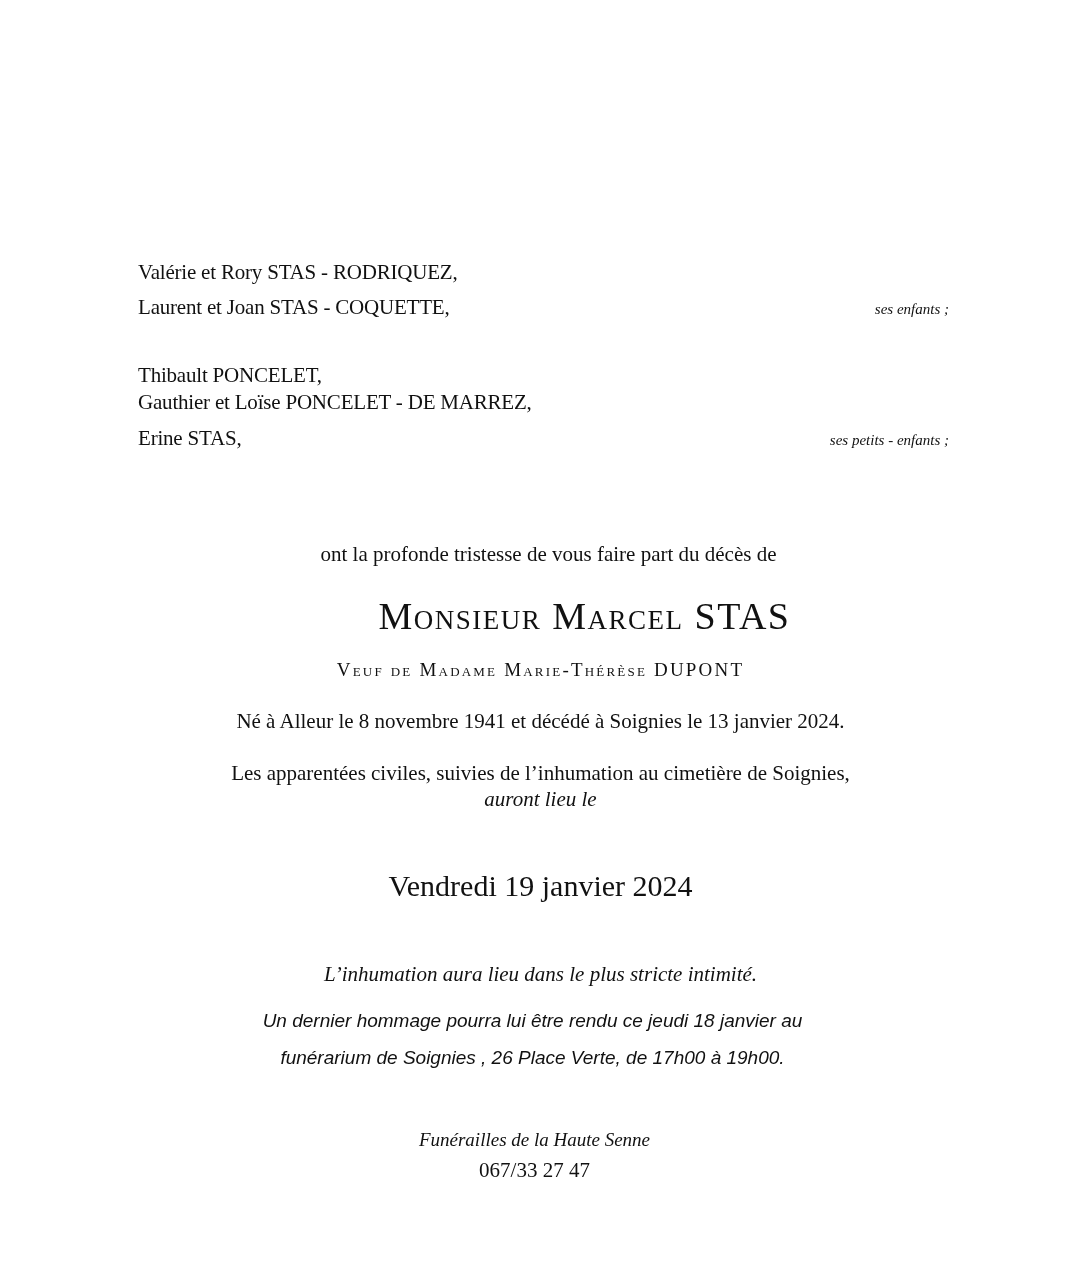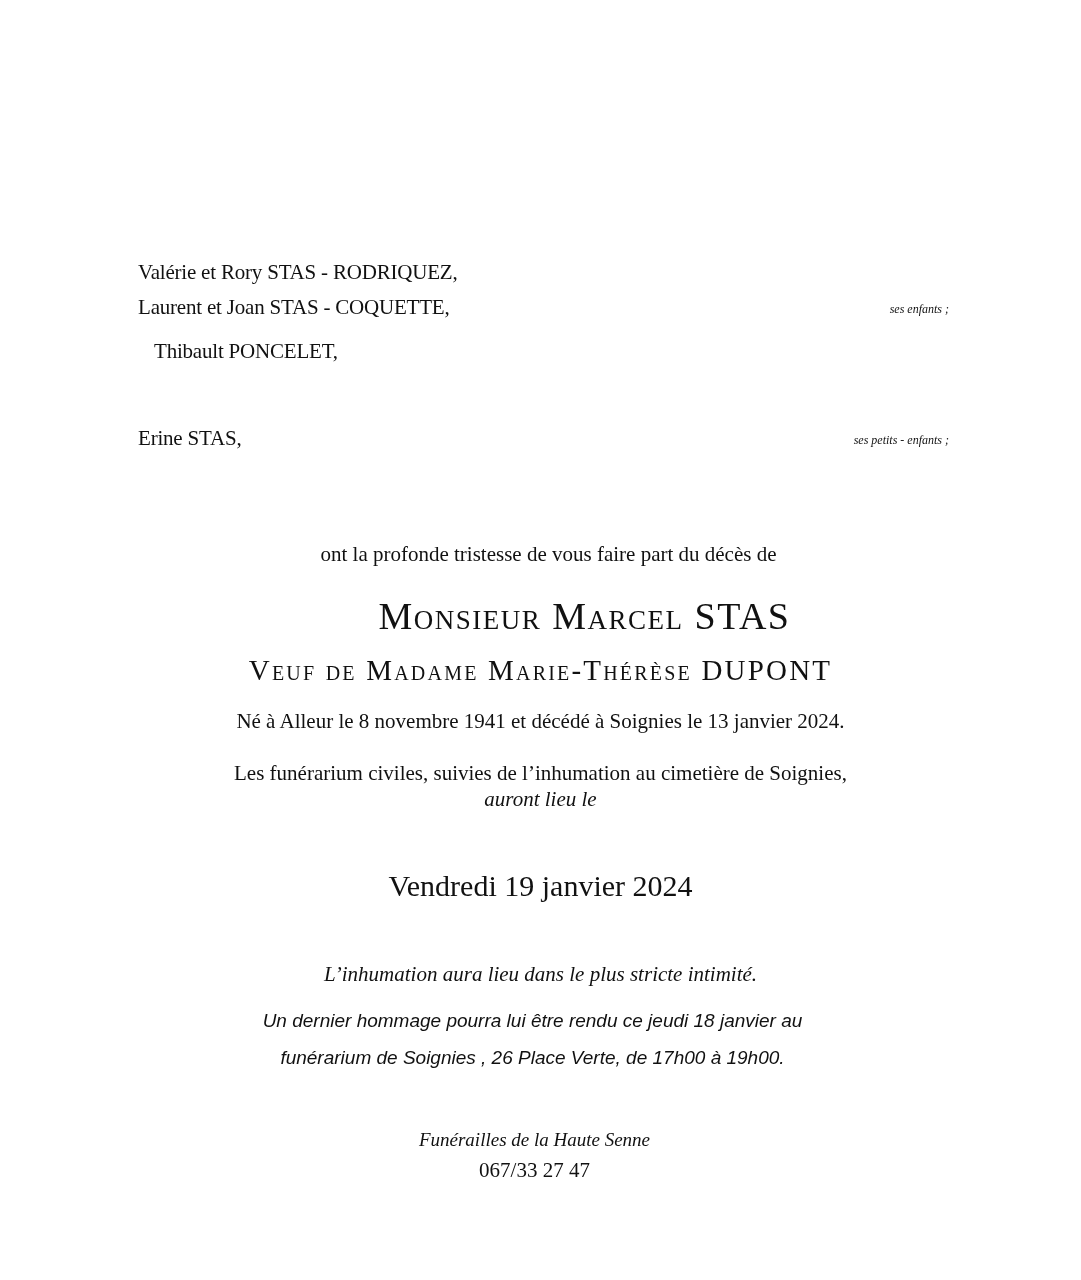--- a/index.html
+++ b/index.html
@@ -26,21 +26,21 @@
       white-space: nowrap;
       font-size: 21px;
       line-height: 26px;
       letter-spacing: -0.2px;
     }
     .left { left: 138px; }
     .role {
       position: absolute;
       right: 132px;
       font-style: italic;
-      font-size: 12px;
+      font-size: 15px;
       line-height: 26px;
       white-space: nowrap;
     }
     .center {
       position: absolute;
       left: 0;
       width: 1081px;
       text-align: center;
       white-space: nowrap;
     }
@@ -48,21 +48,21 @@
       font-size: 21px;
       line-height: 26px;
     }
     .name {
       font-size: 38px;
       line-height: 44px;
       font-variant: small-caps;
       letter-spacing: 1.5px;
     }
     .widow {
-      font-size: 29px;
+      font-size: 19px;
       line-height: 34px;
       font-variant: small-caps;
       letter-spacing: 2.2px;
     }
     .dates {
       font-size: 21px;
       line-height: 26px;
     }
     .funeral {
       font-size: 21px;
@@ -95,33 +95,34 @@
   </style>
 </head>
 <body>
 
 <div class="page">
 
   <div class="line left" style="top:259px;">Valérie et Rory STAS - RODRIQUEZ,</div>
   <div class="line left" style="top:294px;">Laurent et Joan STAS - COQUETTE,</div>
   <div class="role" style="top:296px;">ses enfants ;</div>
 
-  <div class="line left" style="top:338px;margin-left:16px;">Thibault PONCELET,</div>
+  <div class="line left" style="top:362px;">Thibault PONCELET,</div>
+  <div class="line left" style="top:389px;">Gauthier et Loïse PONCELET - DE MARREZ,</div>
   <div class="line left" style="top:425px;">Erine STAS,</div>
   <div class="role" style="top:427px;">ses petits - enfants ;</div>
 
 
   <div class="center intro" style="top:541px; left:8px;">ont la profonde tristesse de vous faire part du décès de</div>
 
   <div class="center name" style="top:594px;padding-left:44px;">Monsieur Marcel STAS</div>
   <div class="center widow" style="top:653px;">Veuf de Madame Marie-Thérèse DUPONT</div>
 
   <div class="center dates" style="top:708px;">Né à Alleur le 8 novembre 1941 et décédé à Soignies le 13 janvier 2024.</div>
 
-  <div class="center funeral" style="top:760px;">Les funérarium civiles, suivies de l’inhumation au cimetière de Soignies,</div>
+  <div class="center funeral" style="top:760px;">Les apparentées civiles, suivies de l’inhumation au cimetière de Soignies,</div>
   <div class="center funeral" style="top:786px;font-style:italic;">auront lieu le</div>
   <div class="center bigdate" style="top:868px;">Vendredi 19 janvier 2024</div>
   <div class="center intimacy" style="top:961px;">L’inhumation aura lieu dans le plus stricte intimité.</div>
 
   <div class="center homage" style="top:1009px; left:-8px;">Un dernier hommage pourra lui être rendu ce jeudi 18 janvier au</div>
   <div class="center homage" style="top:1046px; left:-8px;">funérarium de Soignies , 26 Place Verte, de 17h00 à 19h00.</div>
 
   <div class="center undertaker" style="top:1128px; left:-6px;">Funérailles de la Haute Senne</div>
   <div class="center phone" style="top:1157px; left:-6px;">067/33 27 47</div>
 

